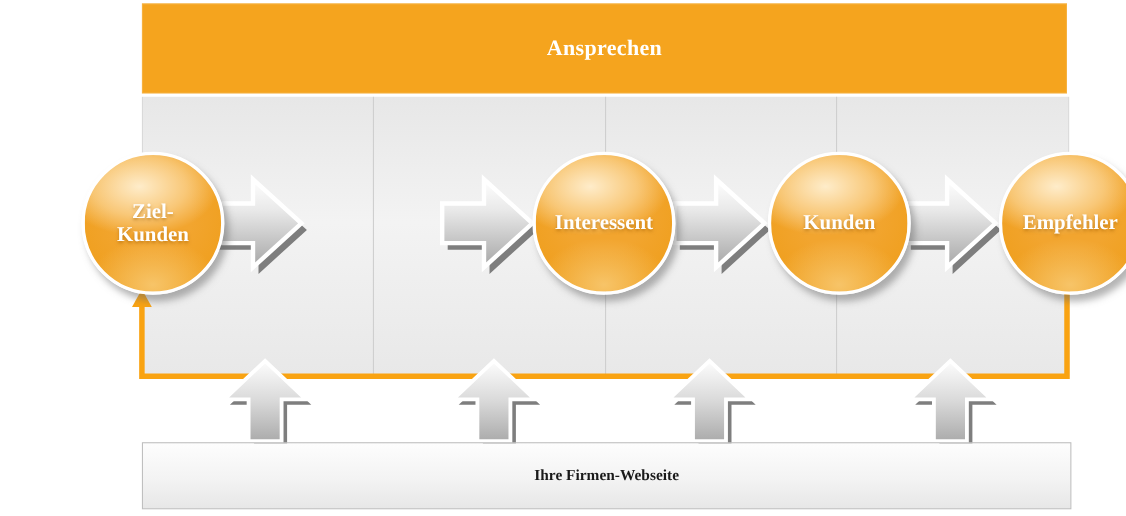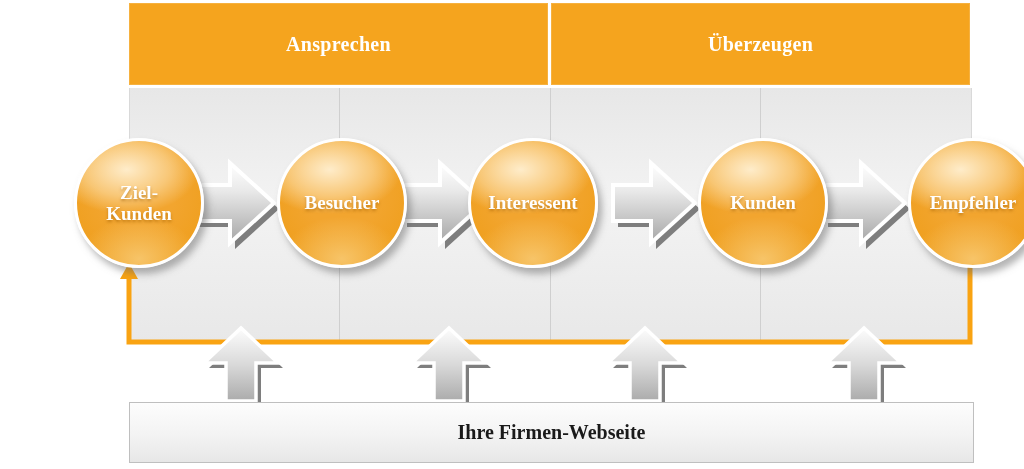--- a/index.html
+++ b/index.html
@@ -43,34 +43,34 @@
       radial-gradient(ellipse 78% 55% at 50% 95%, var(--circle-glow,#F7C468) 0%, rgba(247,196,104,0) 62%),
       radial-gradient(circle at 50% 42%, var(--circle-base,#F2A52F) 0%, var(--circle-base,#F2A52F) 38%, var(--circle-deep,#EE9C15) 100%);
     box-shadow:4px 6px 7px rgba(105,105,105,0.5);
     display:flex;align-items:center;justify-content:center;
   }
   .node span{
     color:#ffffff;font-size:19px;font-weight:bold;text-align:center;
     white-space:pre-line;line-height:1.12;
     text-shadow:0 2px 3px rgba(160,95,0,0.55);
   }
-  .n1{left:30px;} .n2{left:233px;} .n3{left:424px;} .n4{left:654px;} .n5{left:864px;}
+  .n1{left:30px;} .n2{left:233px;} .n3{left:440px;} .n4{left:654px;} .n5{left:864px;}
   
   .flow-arrow{position:absolute;top:157px;}
   .fa1{left:144px;} .fa2{left:354px;} .fa3{left:565px;} .fa4{left:775px;}
   .up-arrow{position:absolute;top:323px;}
   .ua1{left:151px;} .ua2{left:359px;} .ua3{left:555px;} .ua4{left:774px;}
   
   .footer-box{
     position:absolute;left:85px;top:402px;width:845px;height:61px;
     box-sizing:border-box;border:1px solid #BFBFBF;
     background:linear-gradient(180deg,#FDFDFD 0%,#F3F3F3 55%,#E7E7E7 100%);
     display:flex;align-items:center;justify-content:center;
   }
-  .footer-box span{color:#1A1A1A;font-size:20px;font-weight:bold;}
+  .footer-box span{color:#1A1A1A;font-size:14px;font-weight:bold;}
 </style>
 </head>
 <body>
 
 <div class="canvas">
 
   <svg width="0" height="0" style="position:absolute" aria-hidden="true">
     <defs>
       <linearGradient id="g-arrow" x1="0" y1="0" x2="0" y2="1">
         <stop offset="0" stop-color="#FFFFFF"></stop>
@@ -81,23 +81,20 @@
         <stop offset="0" stop-color="#FDFDFD"></stop>
         <stop offset="0.5" stop-color="#D9D9D9"></stop>
         <stop offset="1" stop-color="#ABABAB"></stop>
       </linearGradient>
     </defs>
   </svg>
 
   <div class="header-row">
     <div class="stage-cell">
       <span>Ansprechen</span>
-    </div>
-    <div class="stage-cell">
-      <span>Überzeugen</span>
     </div>
   </div>
 
   <div class="panel">
     <div class="divider d1"></div>
     <div class="divider d2"></div>
     <div class="divider d3"></div>
   </div>
 
   <svg class="loop-svg" width="1024" height="469" viewBox="0 0 1024 469">
@@ -136,23 +133,20 @@
   </svg>
   <svg class="up-arrow ua4" width="92" height="84" viewBox="0 0 92 84">
     <polygon points="36,83 36,45 14,45 51,10 88,45 66,45 66,83" fill="#7E7E7E"></polygon>
     <polygon points="31,78 31,40 9,40 46,5 83,40 61,40 61,78" fill="url(#g-up)" stroke="#FFFFFF" stroke-width="3.5" stroke-linejoin="miter"></polygon>
   </svg>
 
   <div class="node n1">
     <span>Ziel-
 Kunden</span>
   </div>
-  <div class="node n2">
-    <span>Besucher</span>
-  </div>
   <div class="node n3">
     <span>Interessent</span>
   </div>
   <div class="node n4">
     <span>Kunden</span>
   </div>
   <div class="node n5">
     <span>Empfehler</span>
   </div>
 

